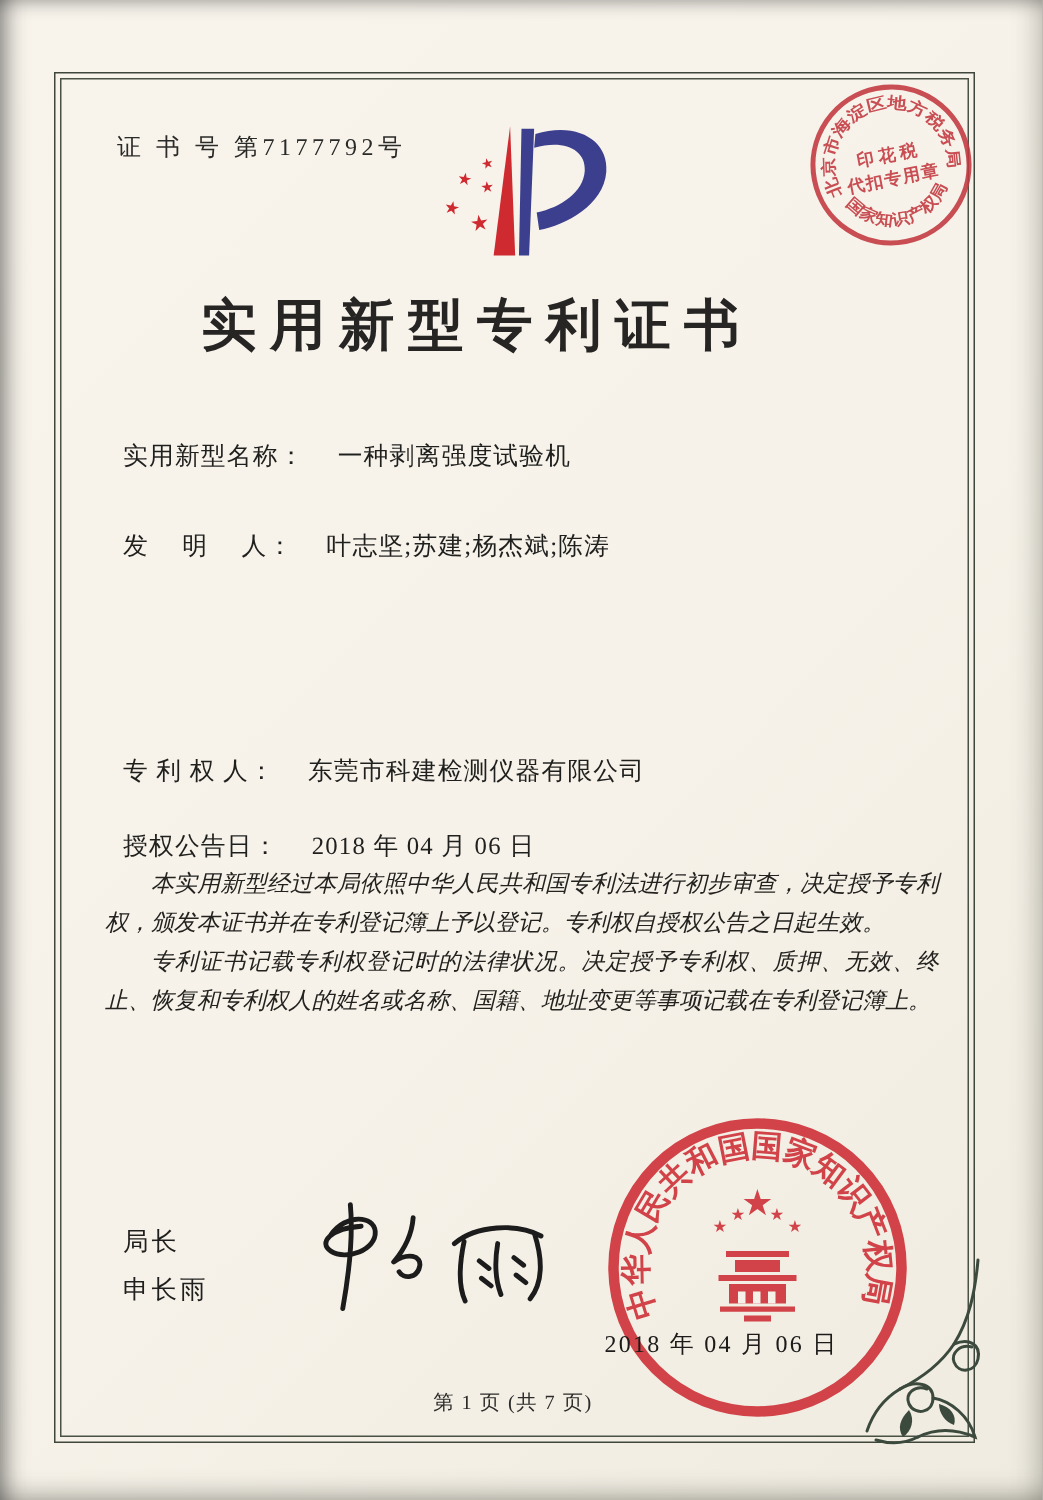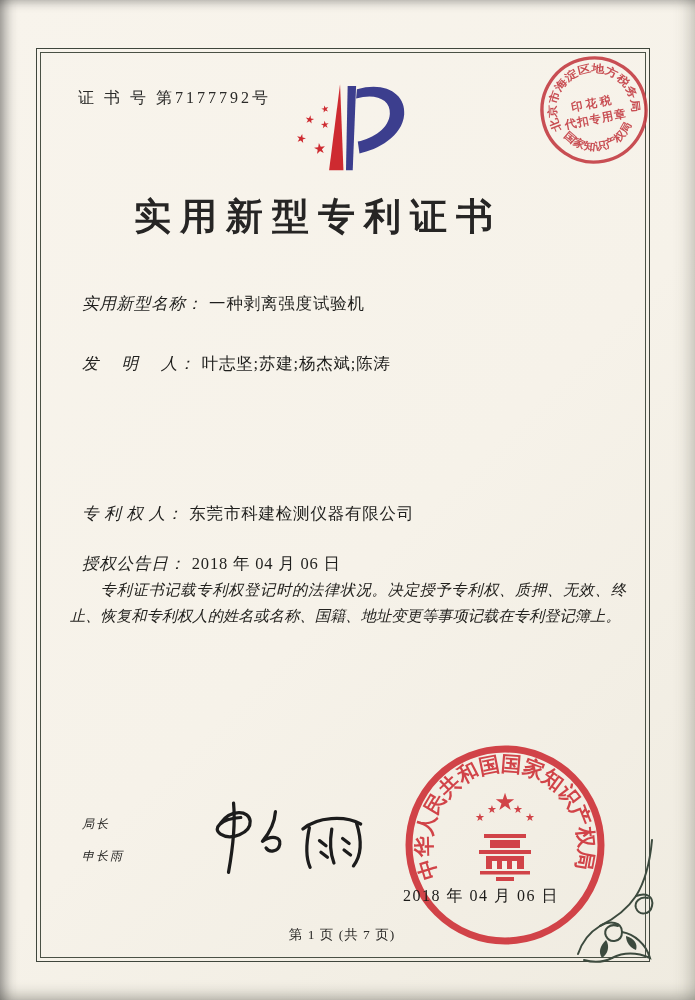--- a/index.html
+++ b/index.html
@@ -30,29 +30,29 @@
   }
   .title{
     position:absolute;left:36px;top:192px;width:564px;
     text-align:center;font-size:37px;font-weight:600;
     letter-spacing:9px;color:#262524;
   }
   .field{
     position:absolute;left:82px;width:540px;
     font-size:16.5px;color:#1f1f1d;letter-spacing:.8px;white-space:nowrap;
   }
-  .flabel{margin-right:6px;font-style:italic;}
+  .flabel{margin-right:22px;}
   .paras{
     position:absolute;left:70px;top:577px;width:556px;
     font-size:15.3px;line-height:1.7;color:#23221f;
     text-align:justify;font-style:italic;
   }
   .paras p{margin:0;text-indent:2em;}
   .officer{
-    position:absolute;left:82px;font-size:12px;color:#1f1f1d;letter-spacing:2px;font-style:italic;
+    position:absolute;left:82px;font-size:17px;color:#1f1f1d;letter-spacing:2px;
   }
   .sig{position:absolute;left:183px;top:786px;}
   .seal{position:absolute;left:400px;top:740px;opacity:.92;}
   .seal-date{
     position:absolute;left:403px;top:886px;
     font-size:16px;letter-spacing:1.5px;color:#1c1b19;white-space:nowrap;
   }
   .stamp{position:absolute;left:534px;top:50px;transform:rotate(-11deg);opacity:.88;}
   .logo{position:absolute;left:281px;top:70px;}
   .footer{
@@ -110,20 +110,21 @@
     <span class="flabel">发　 明 　人：</span><span class="fvalue">叶志坚;苏建;杨杰斌;陈涛</span>
   </div>
   <div class="field" style="top:503px">
     <span class="flabel">专 利 权 人：</span><span class="fvalue">东莞市科建检测仪器有限公司</span>
   </div>
   <div class="field" style="top:553px">
     <span class="flabel">授权公告日：</span><span class="fvalue">2018 年 04 月 06 日</span>
   </div>
 
   <div class="paras">
+    <p>本实用新型经过本局依照中华人民共和国专利法进行初步审查，决定授予专利权，颁发本证书并在专利登记簿上予以登记。专利权自授权公告之日起生效。</p>
     <p>专利证书记载专利权登记时的法律状况。决定授予专利权、质押、无效、终止、恢复和专利权人的姓名或名称、国籍、地址变更等事项记载在专利登记簿上。</p>
   </div>
 
   <div class="officer" style="top:816px">局长</div>
   <div class="officer" style="top:848px">申长雨</div>
 
   <svg class="sig" width="195" height="102" viewBox="0 0 270 110">
     <g fill="none" stroke="#1c1c1c" stroke-width="4.5" stroke-linecap="round" stroke-linejoin="round">
       <path d="M 52,36 C 66,16 92,18 93,33 C 94,50 66,60 52,51 C 40,43 52,30 80,28"></path>
       <path d="M 70,8 C 73,40 68,76 63,104"></path>

